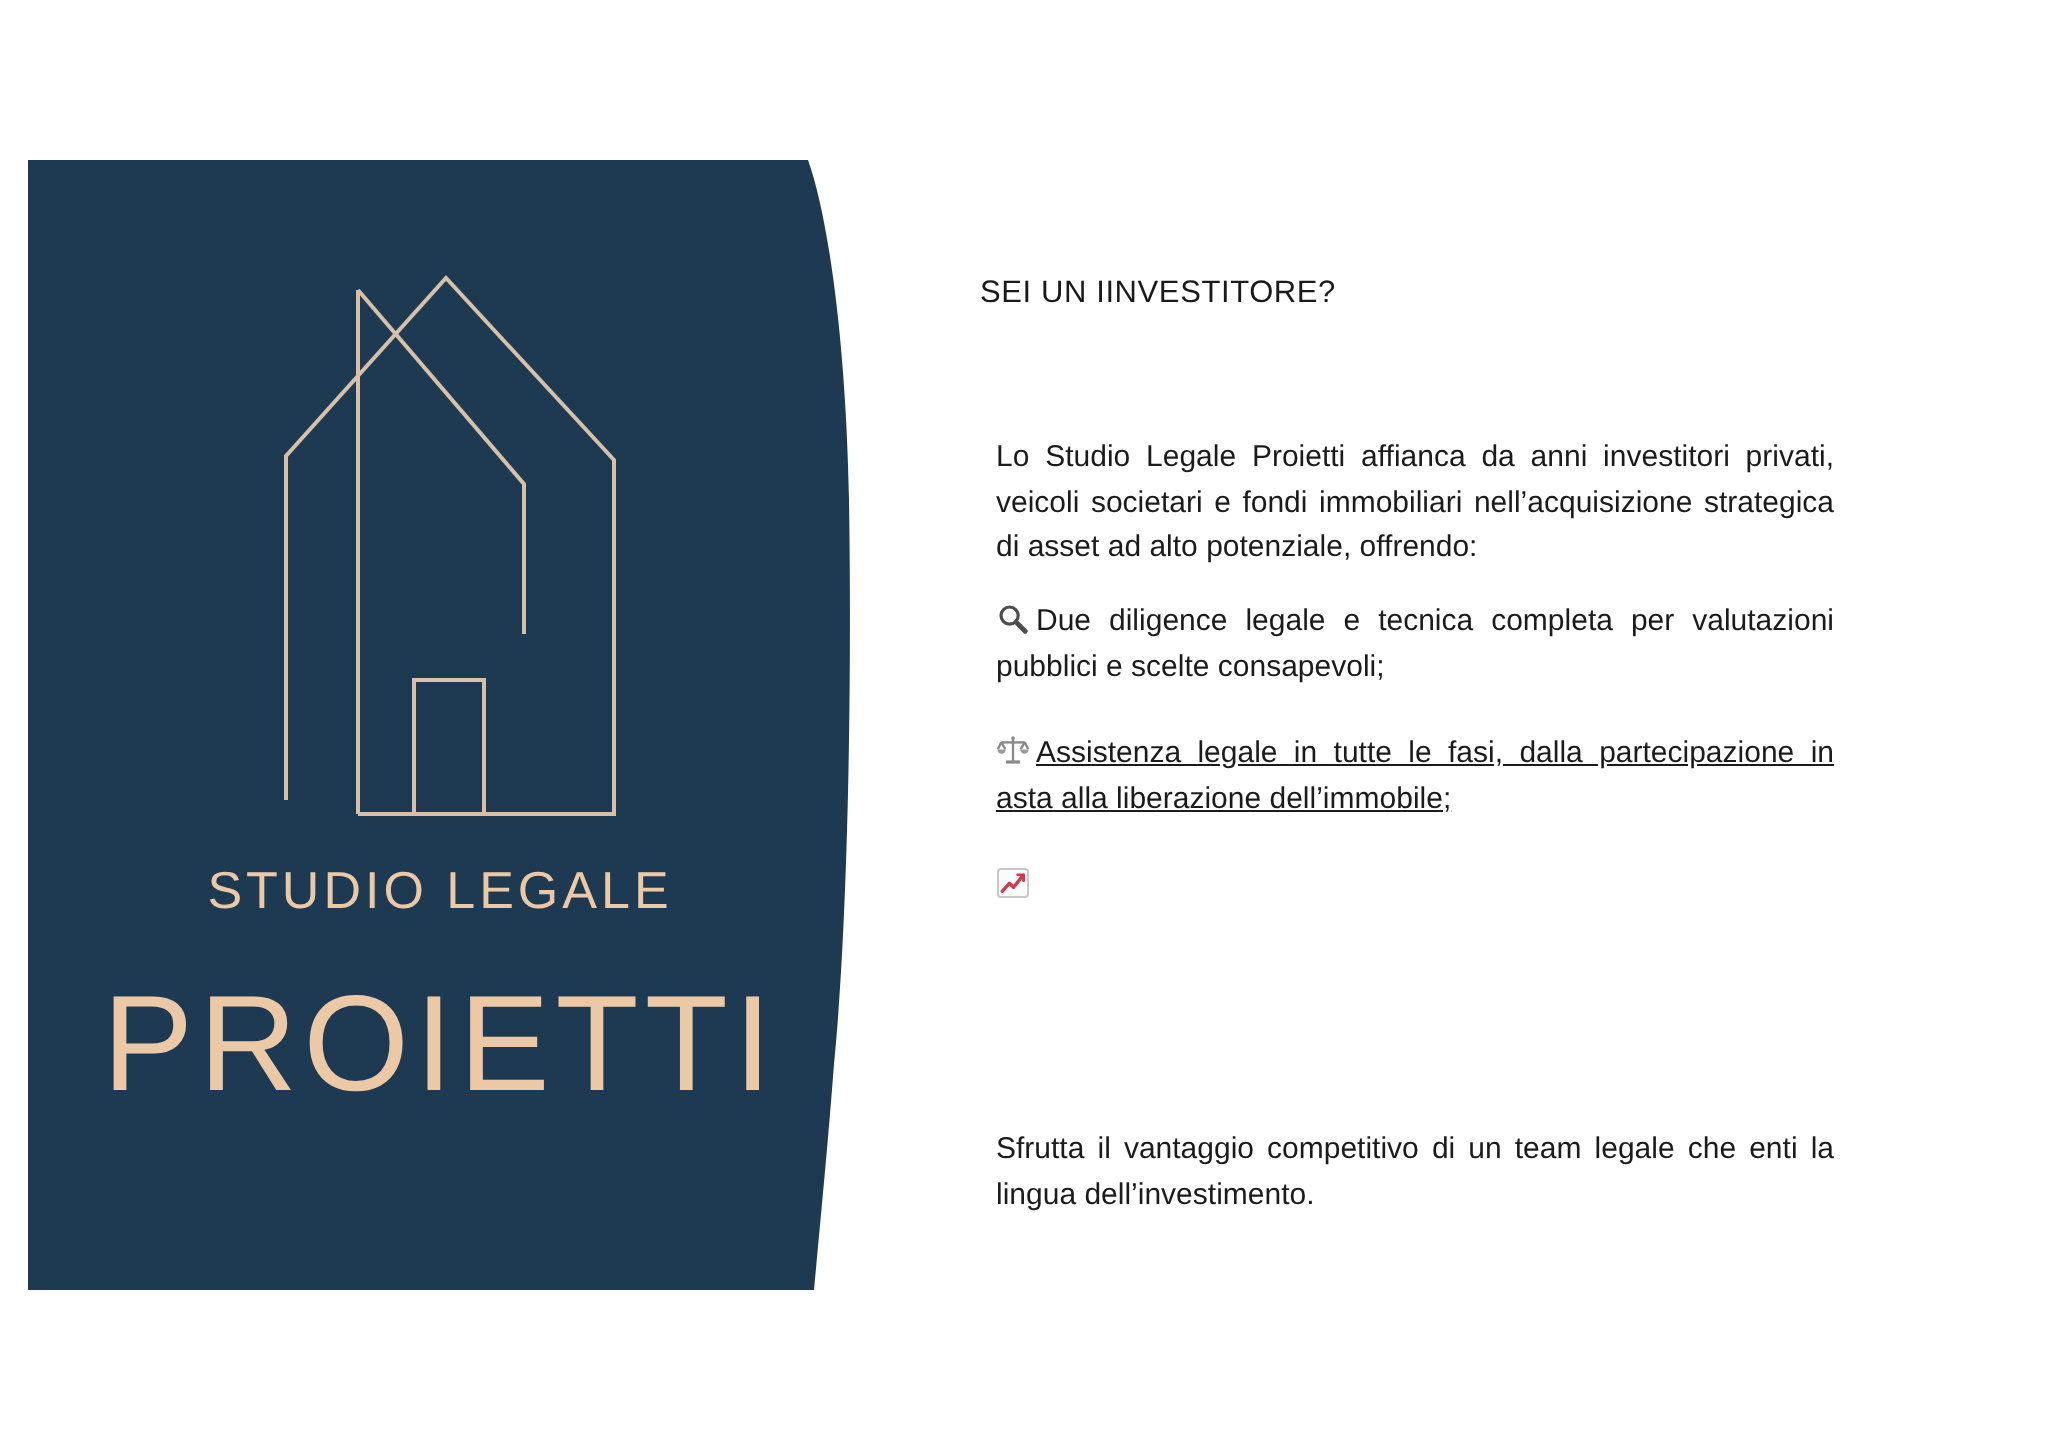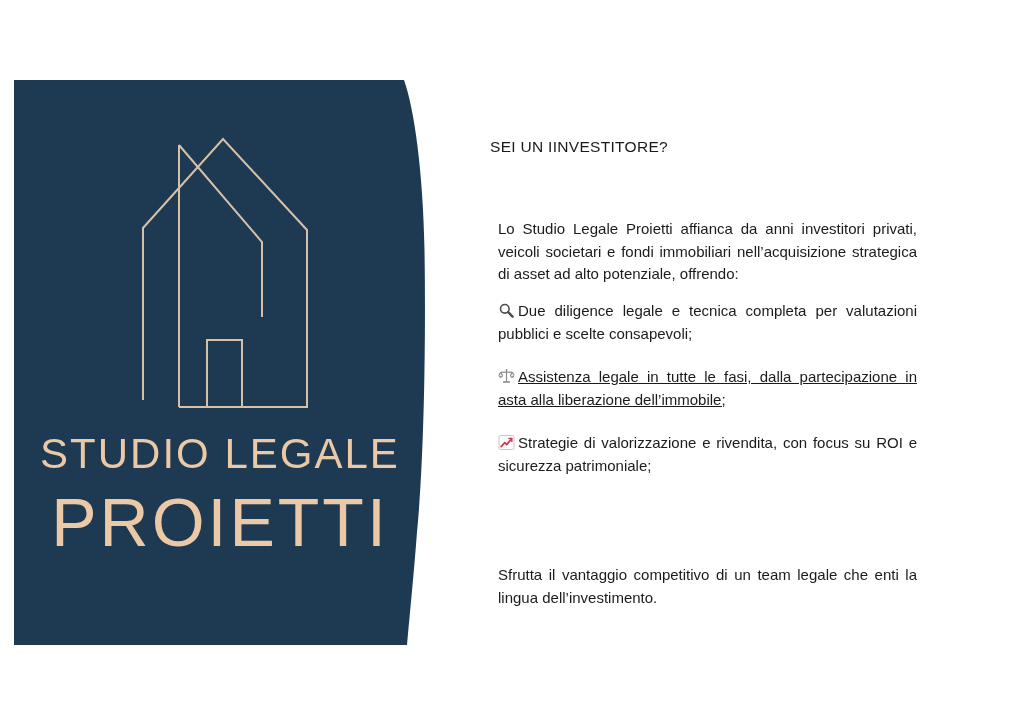--- a/index.html
+++ b/index.html
@@ -26,21 +26,21 @@
   .brand-line {
     position: absolute;
     left: 0; width: 412px;
     text-align: center;
     color: #ecc9a6;
     font-family: "Liberation Sans", sans-serif;
     white-space: nowrap;
   }
   .brand-line1 {
     top: 350px;
-    font-size: 42px;
+    font-size: 26px;
     letter-spacing: 2px;
     font-weight: 400;
   }
   .brand-line2 {
     top: 396px;
     font-size: 68px;
     letter-spacing: 3px;
     font-weight: 400;
     margin-top: 7px;
   }
@@ -132,19 +132,19 @@
         <line x1="5" y1="14" x2="12" y2="14" stroke-width="1.6"></line>
       </g>
     </svg><span>Assistenza legale in tutte le fasi, dalla partecipazione in asta alla liberazione dell’immobile;</span>
   </p>
 
   <p class="para bullet-3">
     <svg class="bullet-icon" viewBox="0 0 17 17">
       <rect x="1" y="1.5" width="15" height="14" rx="1.5" fill="#fbfbfb" stroke="#c8c8c8" stroke-width="1"></rect>
       <polyline points="3.2,12.6 6.8,8.6 8.8,10.6 13.6,4.6" fill="none" stroke="#cf3a4e" stroke-width="1.7" stroke-linecap="round" stroke-linejoin="round"></polyline>
       <polyline points="10.8,4.4 13.8,4.4 13.8,7.4" fill="none" stroke="#cf3a4e" stroke-width="1.4" stroke-linecap="round" stroke-linejoin="round"></polyline>
-    </svg><span>Strategie di valorizzazione e rivendita, con focus su ROI e sicurezza patrimoniale;</span>
+    </svg>
   </p>
 
 
   <p class="para closing-para">Sfrutta il vantaggio competitivo di un team legale che enti la lingua dell’investimento.</p>
 
 </div>
 
 </body></html>

